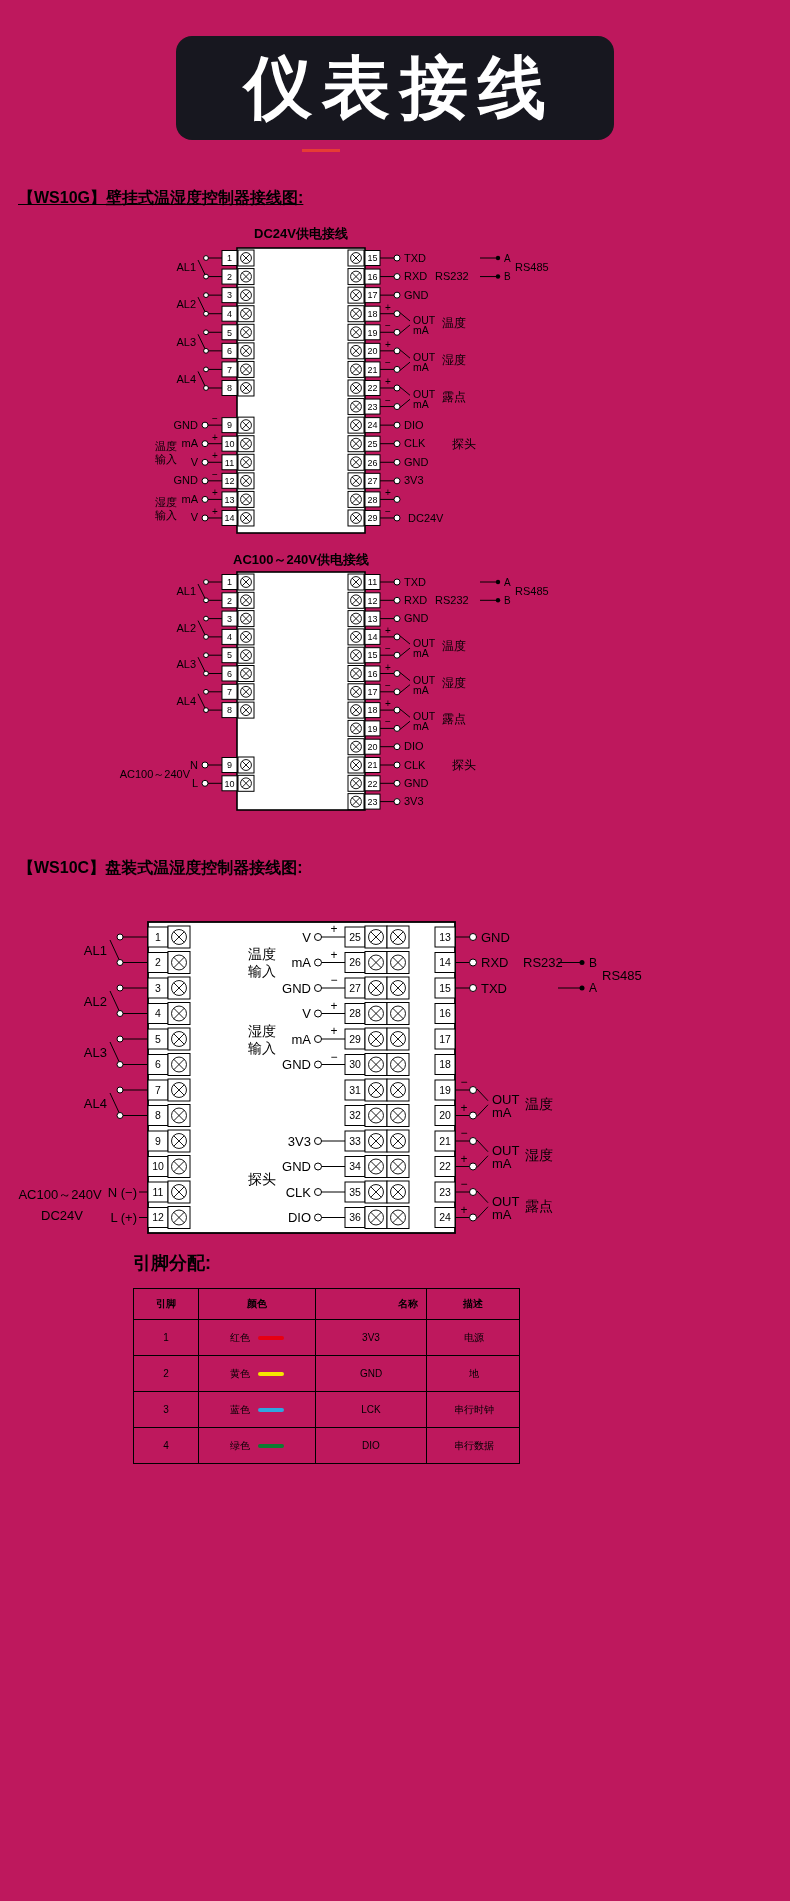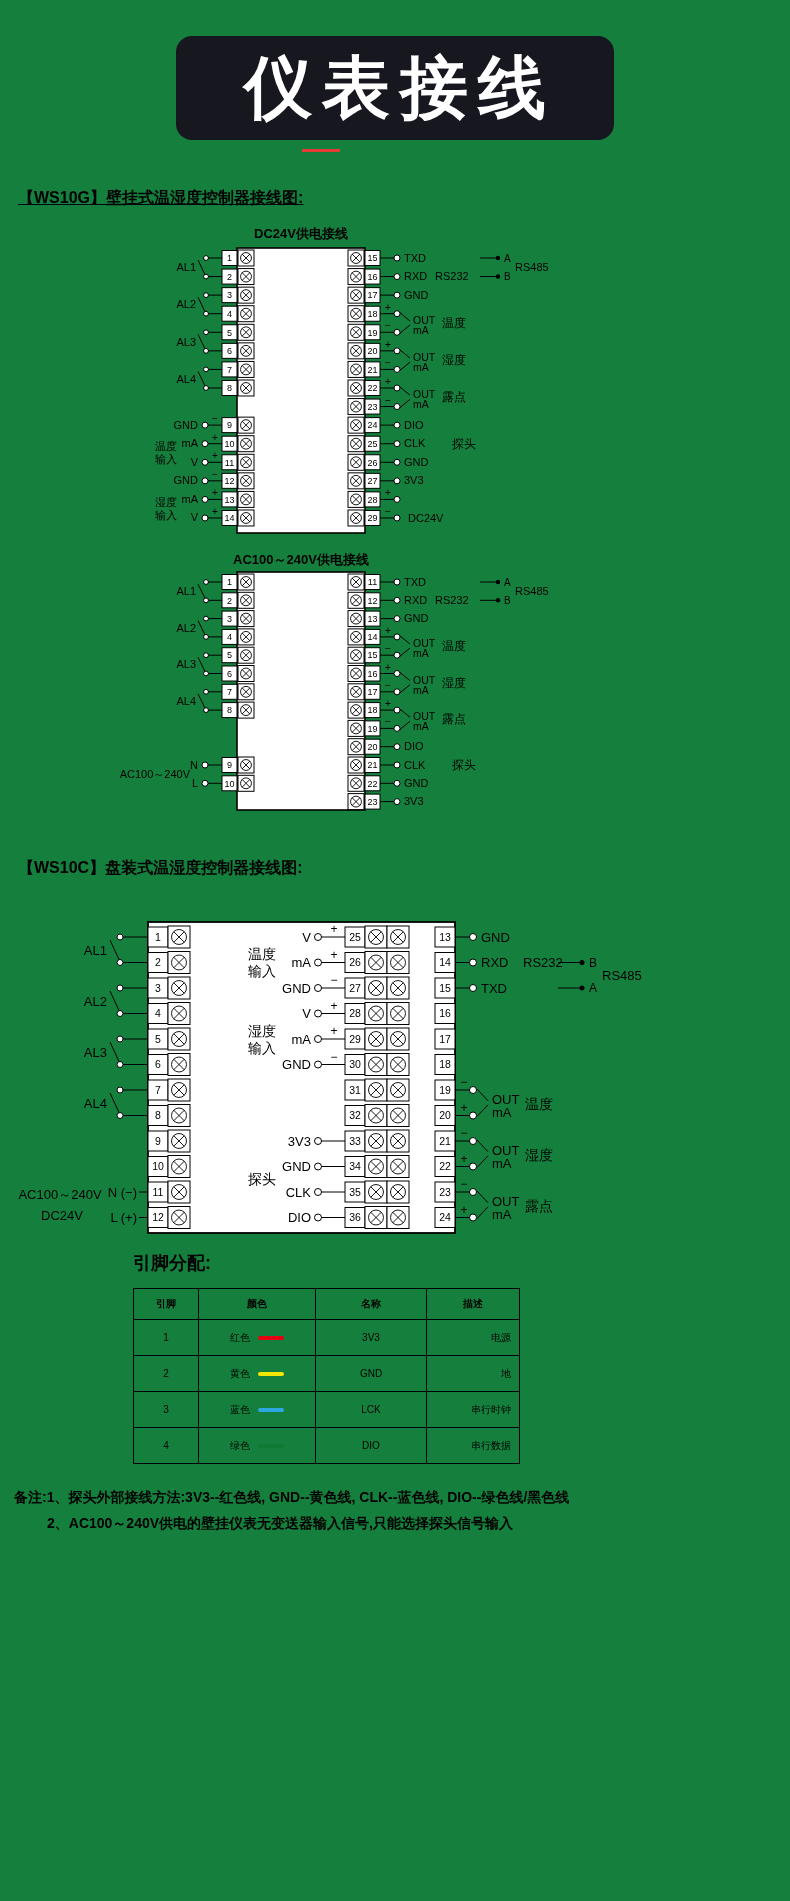--- a/index.html
+++ b/index.html
@@ -1,35 +1,35 @@
 <!DOCTYPE html>
 <html><head>
 <meta charset="utf-8">
 <style>
   html,body{margin:0;padding:0;background:#fff;}
   body{font-family:"Liberation Sans","DejaVu Sans",sans-serif;color:#000;}
-  .page{position:relative;width:790px;height:1901px;background:#15803d;overflow:hidden;}
+  .page{position:relative;width:790px;height:1901px;background:#be185d;overflow:hidden;}
   .title-banner{position:absolute;left:176px;top:36px;width:438px;height:104px;background:#17171f;border-radius:16px;display:flex;align-items:center;justify-content:center;}
   .title-banner .t{color:#fff;font-size:68px;font-weight:bold;letter-spacing:10px;padding-left:10px;white-space:nowrap;}
   .red-underline{position:absolute;left:302px;top:149px;width:38px;height:3px;background:#e63c35;}
   .section-heading{position:absolute;left:18px;font-size:16px;font-weight:bold;white-space:nowrap;}
   #sec1{top:188px;text-decoration:underline;}
   #sec2{top:858px;}
   #diagram-canvas{position:absolute;left:0;top:0;}
   svg text{font-family:"Liberation Sans","DejaVu Sans",sans-serif;fill:#000;}
   .pin-title{position:absolute;left:133px;top:1251px;font-size:18px;font-weight:bold;}
   .pin-table{position:absolute;left:133px;top:1288px;border-collapse:collapse;font-size:10px;}
   .pin-table th,.pin-table td{border:1.5px solid #000;text-align:center;padding:0 8px;}
   .pin-table th{height:30px;font-weight:bold;}
   .pin-table td{height:35px;}
   .pin-table .w1{width:48px;}
   .pin-table .w2{width:100px;}
-  .pin-table .w3{width:94px;}
+  .pin-table .w3{width:94px;text-align:right;}
   .pin-table .w4{width:76px;border-radius:6px;}
-  .pin-table td.c-desc{text-align:right;padding-left:10px;}
+  .pin-table td.c-desc{text-align:center;padding-left:10px;}
   .color-line{display:inline-block;width:26px;height:4px;vertical-align:middle;margin-left:8px;border-radius:2px;}
   .notes{position:absolute;left:14px;top:1484px;font-size:14px;font-weight:bold;line-height:26px;white-space:nowrap;}
   .notes .n2{padding-left:33px;}
 </style>
 </head>
 <body>
 
 <div class="page">
   <div class="title-banner" style="background: rgb(23, 23, 31);">
     <span class="t">仪表接线</span>
@@ -945,17 +945,13 @@
           <td class="c-desc">串行时钟</td>
         </tr>
         <tr>
           <td>4</td>
           <td><span>绿色</span><span class="color-line" style="background: rgb(15, 123, 50);"></span></td>
           <td>DIO</td>
           <td class="c-desc">串行数据</td>
         </tr>
       </tbody>
   </table>
-  <div class="notes">
-    <div class="n1">备注:1、探头外部接线方法:3V3--红色线, GND--黄色线, CLK--蓝色线, DIO--绿色线/黑色线</div>
-    <div class="n2">2、AC100～240V供电的壁挂仪表无变送器输入信号,只能选择探头信号输入</div>
-  </div>
 </div>
 
 </body></html>

